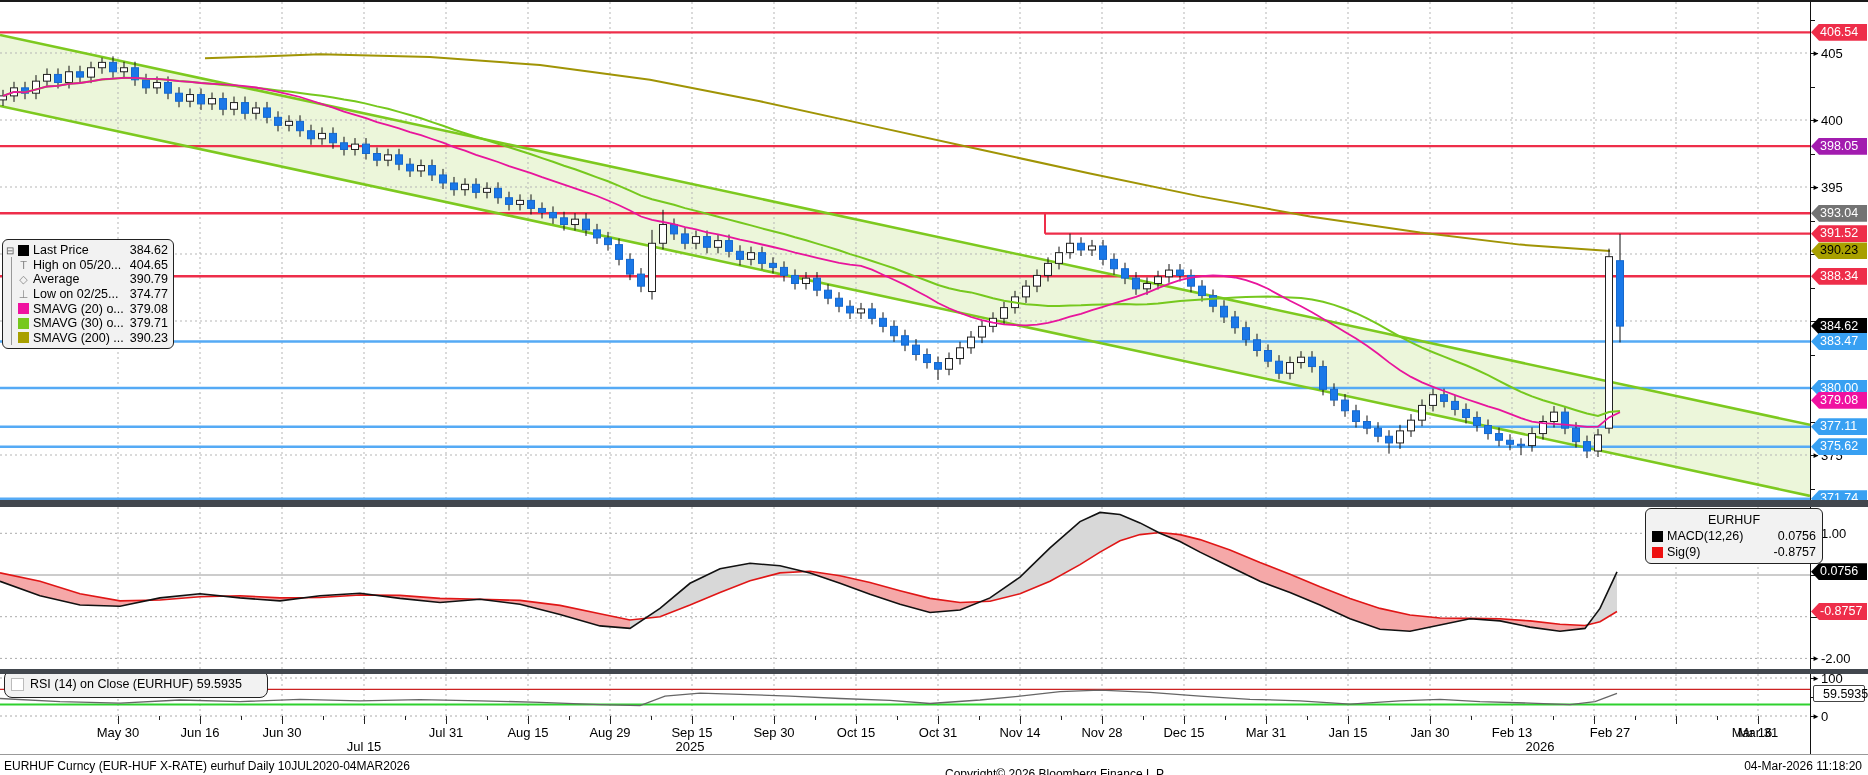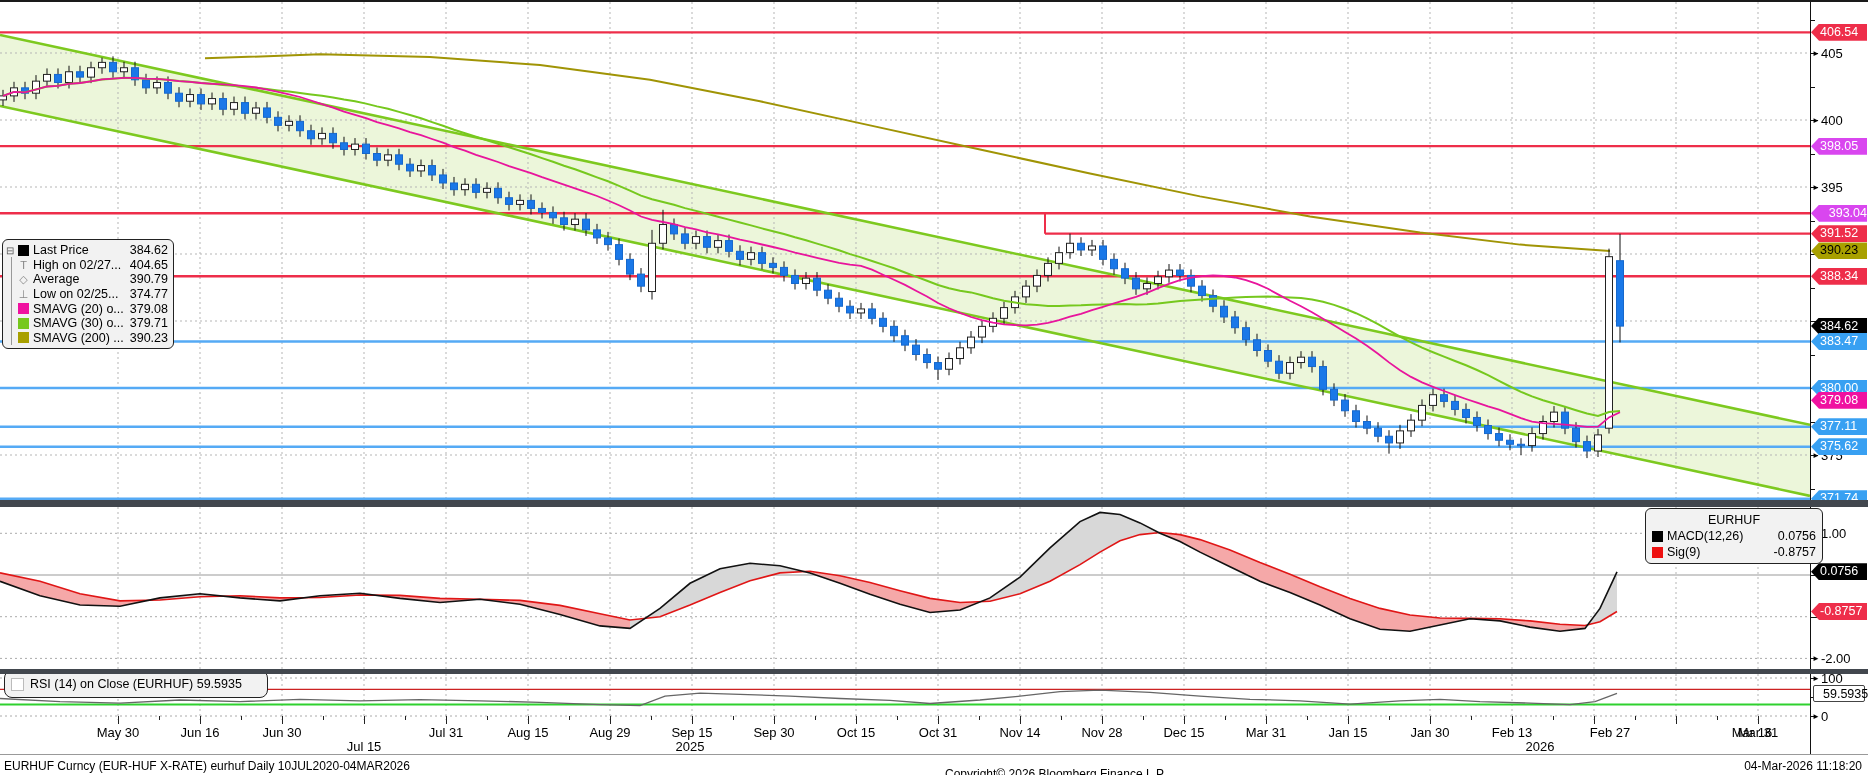--- a/index.html
+++ b/index.html
@@ -576,21 +576,21 @@
       <div class="treeline"></div>
     <div class="row">
           <div class="tg">⊟</div>
           <div class="sw" style="background: rgb(0, 0, 0);"></div>
           <div class="lb">Last Price</div>
           <div class="vl">384.62</div>
         </div>
         <div class="row">
           <div class="tg"></div>
           <div class="gl">T</div>
-          <div class="lb">High on 02/27...</div>
+          <div class="lb">High on 05/20...</div>
           <div class="vl">404.65</div>
         </div>
         <div class="row">
           <div class="tg"></div>
           <div class="gl">◇</div>
           <div class="lb">Average</div>
           <div class="vl">390.79</div>
         </div>
         <div class="row">
           <div class="tg"></div>
@@ -661,22 +661,22 @@
       <div class="tick" style="top: 656.4px; width: 6px;"></div>
       <div class="tick" style="top: 573px; width: 6px;"></div>
       <div class="tick" style="top: 676px; width: 5px;"></div>
       <div class="tick" style="top: 695px; width: 5px;"></div>
       <div class="tick" style="top: 714px; width: 5px;"></div>
       <div class="plain" style="top: 42.5px;"><span class="arr">►</span>405</div>
       <div class="plain" style="top: 109.5px;"><span class="arr">►</span>400</div>
       <div class="plain" style="top: 176.5px;"><span class="arr">►</span>395</div>
       <div class="plain" style="top: 444.5px;"><span class="arr">►</span>375</div>
       <div class="chip red" style="background: rgb(238, 46, 74); top: 21.864px;">406.54</div>
-      <div class="chip red" style="background: #d946ef; top: 135.63px;">398.05</div>
-      <div class="chip red" style="background: #d946ef; top: 202.764px; text-align: right;">393.04</div>
+      <div class="chip red" style="background: #a21caf; top: 135.63px;">398.05</div>
+      <div class="chip red" style="background: #737373; top: 202.764px;">393.04</div>
       <div class="chip red" style="background: rgb(238, 46, 74); top: 223.132px;">391.52</div>
       <div class="chip olive" style="background: rgb(168, 160, 0); top: 240.418px; color: rgb(0, 0, 0);">390.23</div>
       <div class="chip red" style="background: rgb(238, 46, 74); top: 265.744px;">388.34</div>
       <div class="chip black" style="background: rgb(0, 0, 0); top: 315.592px;">384.62</div>
       <div class="chip blue" style="background: rgb(56, 160, 242); top: 331.002px;">383.47</div>
       <div class="chip blue" style="background: rgb(56, 160, 242); top: 377.5px;">380.00</div>
       <div class="chip magenta" style="background: rgb(240, 17, 160); top: 389.828px;">379.08</div>
       <div class="chip blue" style="background: rgb(56, 160, 242); top: 416.226px;">377.11</div>
       <div class="chip blue" style="background: rgb(56, 160, 242); top: 436.192px;">375.62</div>
       <div class="chip blue" style="background: rgb(56, 160, 242); top: 488.184px;">371.74</div>

